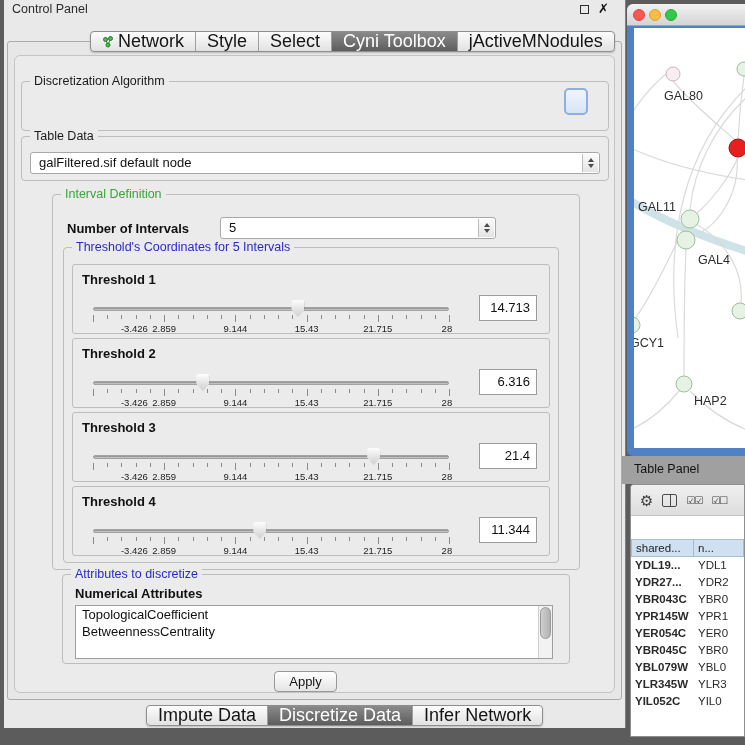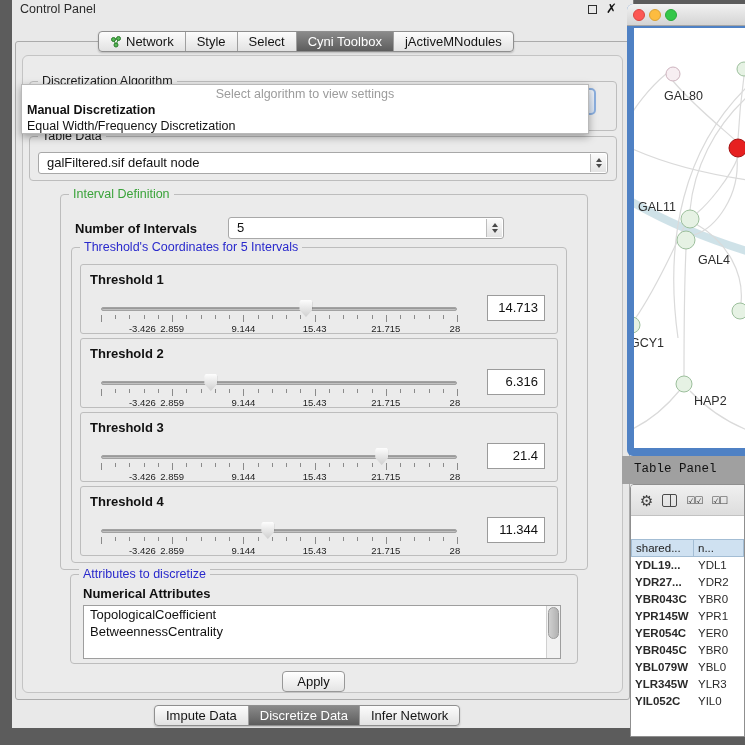--- a/index.html
+++ b/index.html
@@ -1,33 +1,33 @@
 <!DOCTYPE html>
 <html><head>
 <meta charset="utf-8">
 <style>
 *{margin:0;padding:0;box-sizing:border-box;}
 html,body{width:745px;height:745px;}
 body{font-family:"Liberation Sans","DejaVu Sans",sans-serif;background:#5c5c5c;}
 .stage{position:relative;width:745px;height:745px;overflow:hidden;}
 
 
-.control-window{position:absolute;left:12px;top:0;width:622px;height:728px;background:#e9e9e9;border-right:1px solid #7e7e7e;}
+.control-window{position:absolute;left:4px;top:0;width:622px;height:728px;background:#e9e9e9;border-right:1px solid #7e7e7e;}
 .cp-titlebar{position:absolute;left:0;top:0;right:0;height:18px;}
 .cp-title{position:absolute;left:8px;top:2px;font-size:12.5px;color:#2b2b2b;}
 .wm-icons{position:absolute;right:16px;top:3px;display:flex;gap:9px;align-items:center;}
 .float-box{width:9px;height:9px;border:1.5px solid #2e2e2e;display:inline-block;background:transparent;}
 .close-x{font-size:13px;font-weight:bold;color:#111;line-height:12px;}
 .outer-panel{position:absolute;left:3px;top:41px;width:615px;height:659px;border:1px solid #ababab;border-radius:3px;background:#e7e7e7;}
 .inner-panel{position:absolute;left:10px;top:55px;width:601px;height:638px;border:1px solid #c4c4c4;border-radius:6px;background:#ebebeb;}
 
 .tabstrip{position:absolute;display:flex;height:21px;border:1px solid #8f8f8f;border-radius:4px;overflow:hidden;background:linear-gradient(#fcfcfc,#e2e2e2);z-index:6;box-shadow:0 1px 2px rgba(0,0,0,.2);}
 #top-tabs{top:31px;left:86px;}
 #bottom-tabs{top:705px;left:142px;}
-.tab{display:flex;align-items:center;gap:4px;padding:0 11px;font-size:13px;color:#141414;border-right:1px solid #9f9f9f;white-space:nowrap;}
+.tab{display:flex;align-items:center;gap:4px;padding:0 11px;font-size:18px;color:#141414;border-right:1px solid #9f9f9f;white-space:nowrap;}
 .tab:last-child{border-right:none;}
 .tab.selected{background:linear-gradient(#8a8a8a,#5d5d5d);color:#fff;}
 
 .group{position:absolute;border:1px solid #bdbdbd;border-radius:4px;}
 .legend{position:absolute;top:-8px;left:8px;background:#ebebeb;padding:0 4px;font-size:12.5px;line-height:15px;color:#1a1a1a;white-space:nowrap;}
 .legend.green{color:#3aa33a;}
 .legend.blue{color:#2929cc;}
 
 .algo-group{left:17px;top:81px;width:588px;height:50px;}
 .combo-fragment{position:absolute;left:560px;top:88px;width:24px;height:27px;border:2px solid #8cb0e0;border-radius:5px;background:linear-gradient(#f0f5fc,#d8e4f4);z-index:4;}
@@ -78,21 +78,21 @@
 .mac-titlebar{position:absolute;left:0;top:0;right:0;height:22px;background:linear-gradient(#f2f2f2,#d4d4d4);border-radius:6px 0 0 0;border-bottom:1px solid #a5a5a5;}
 .light{position:absolute;top:5px;width:12px;height:12px;border-radius:50%;}
 .light.red{left:6px;background:#fc5753;border:1px solid #d94540;}
 .light.yellow{left:22px;background:#fdbc40;border:1px solid #d9a133;}
 .light.green{left:38px;background:#34c749;border:1px solid #2aa93c;}
 .net-canvas{position:absolute;left:7px;top:24px;right:0;bottom:8px;background:#fff;overflow:hidden;}
 .net-canvas svg{display:block;}
 #net-svg text{font-family:"Liberation Sans",sans-serif;font-size:12.5px;fill:#2d2d2d;}
 
 
-.dock-strip{position:absolute;left:622px;top:456px;width:123px;height:28px;background:#a0a0a0;font-family:Liberation Mono, monospace;}
+.dock-strip{position:absolute;left:622px;top:456px;width:123px;height:28px;background:#a0a0a0;}
 .dock-strip span{position:absolute;left:12px;top:6px;font-size:12.5px;color:#121212;}
 .table-window{position:absolute;left:630px;top:484px;width:115px;height:253px;background:#fff;border:1px solid #8f8f8f;border-radius:4px 0 0 0;overflow:hidden;}
 .tp-toolbar{position:absolute;left:0;top:0;right:0;height:31px;background:linear-gradient(#f0f0f0,#dddddd);border-bottom:1px solid #c2c2c2;display:flex;align-items:center;gap:9px;padding-left:9px;}
 .gear{font-size:15px;color:#3c3c3c;line-height:15px;}
 .colicon{width:15px;height:13px;border:1.5px solid #4a4a4a;border-radius:2px;position:relative;flex:none;}
 .colicon::after{content:"";position:absolute;left:50%;top:0;bottom:0;width:1.5px;background:#4a4a4a;}
 .cbs{font-size:10px;color:#3c3c3c;letter-spacing:-1px;white-space:nowrap;}
 .tp-gap{position:absolute;left:0;top:31px;right:0;height:23px;background:#fff;}
 .tp-header{position:absolute;left:0;top:54px;right:0;height:18px;display:flex;}
 .th{height:18px;line-height:17px;font-size:11.5px;background:#cfe1f1;border:1px solid #a3bdd4;border-left:none;padding-left:4px;color:#222;overflow:hidden;white-space:nowrap;}
@@ -140,27 +140,20 @@
         </div>
         <div class="tab">
           <div style="display: inline;">jActiveMNodules</div>
         </div>
       </div>
 
     <div class="group algo-group">
       <span class="legend">Discretization Algorithm</span>
     </div>
     <div class="combo-fragment"></div>
-    <div class="popup">
-      <div class="popup-header">Select algorithm to view settings</div>
-      <div id="popup-items">
-          <div class="popup-item bold">Manual Discretization</div>
-          <div class="popup-item">Equal Width/Frequency Discretization</div>
-        </div>
-    </div>
 
     <div class="group tabledata-group">
       <span class="legend">Table Data</span>
       <div class="combo td-combo">
         <span class="combo-text">galFiltered.sif default node</span>
         <span class="spinner">
             <b class="up"></b>
             <b class="dn"></b>
           </span>
       </div>

